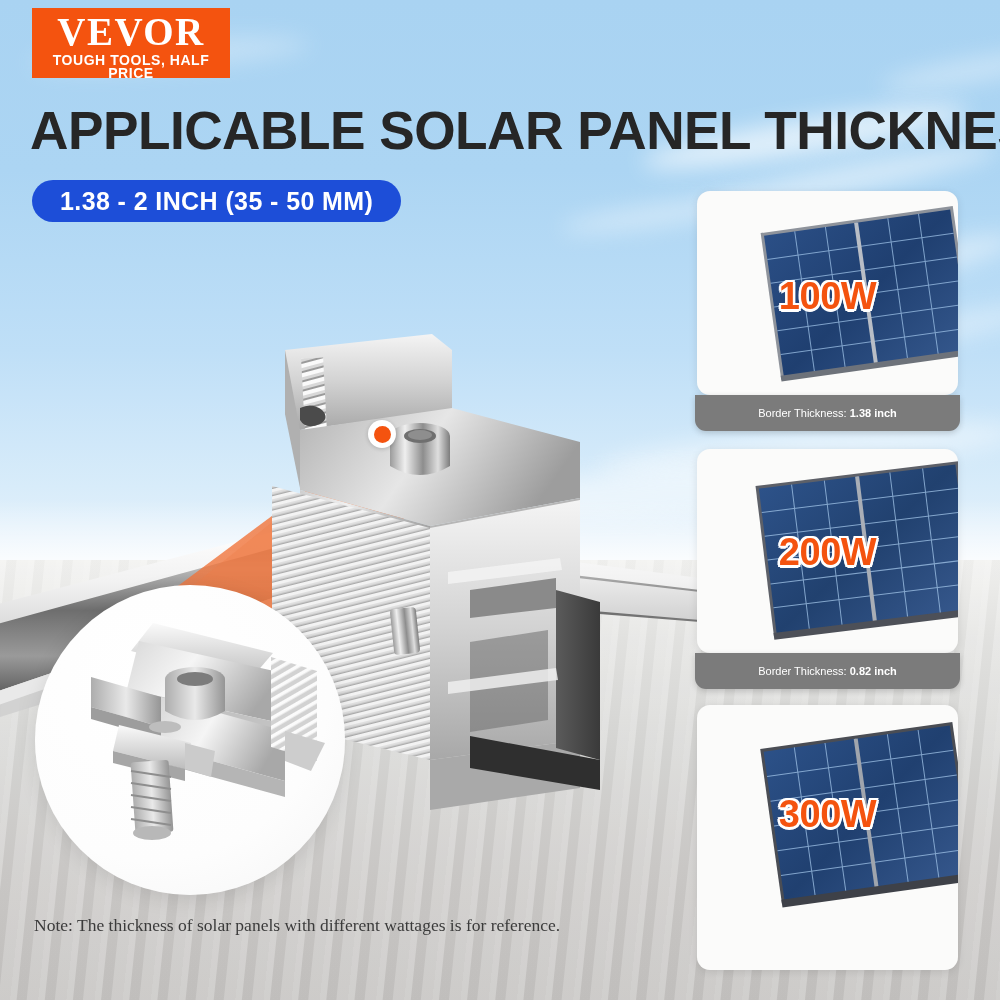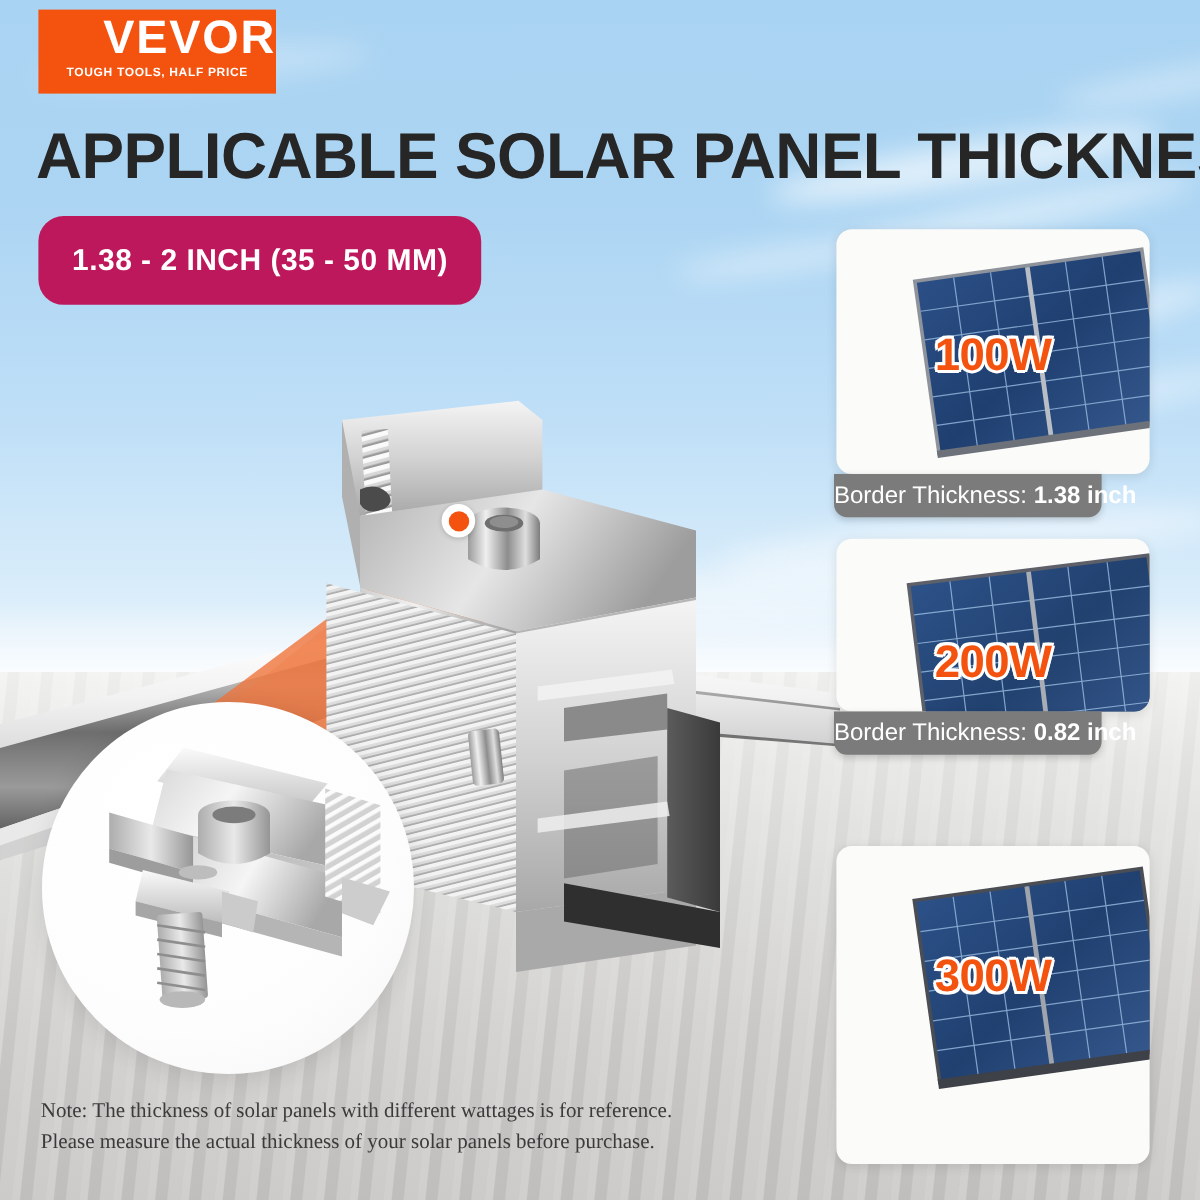--- a/index.html
+++ b/index.html
@@ -26,52 +26,52 @@
   .c3{left:560px;top:205px;width:200px;height:20px;transform:rotate(-8deg);opacity:.5;}
   .c4{left:760px;top:255px;width:260px;height:30px;transform:rotate(-14deg);opacity:.55;}
   .c5{left:820px;top:320px;width:220px;height:24px;transform:rotate(-12deg);opacity:.45;}
   .c6{left:600px;top:430px;width:420px;height:40px;transform:rotate(-5deg);opacity:.5;}
   .c7{left:30px;top:40px;width:280px;height:28px;transform:rotate(-4deg);opacity:.35;}
   .c8{left:880px;top:60px;width:180px;height:22px;transform:rotate(-10deg);opacity:.45;}
   .c9{left:460px;top:470px;width:420px;height:46px;transform:rotate(-3deg);opacity:.55;}
 
   
   .logo{position:absolute;left:32px;top:8px;width:198px;height:70px;background:#f4530f;}
-  .logo-word{position:absolute;left:0;right:0;top:4px;text-align:right;color:#fff;
+  .logo-word{position:absolute;left:0;right:0;top:4px;text-align:center;color:#fff;
       font-weight:800;font-size:39px;letter-spacing:1.5px;line-height:40px;
-      font-family:Liberation Sans, sans-serif;}
+      font-family:Liberation Serif, serif;}
   .logo-tag{position:absolute;left:0;right:0;top:46px;text-align:center;color:#fff;
-      font-weight:700;font-size:10px;letter-spacing:.55px;line-height:13px;}
+      font-weight:700;font-size:14px;letter-spacing:.55px;line-height:13px;}
 
   
   .title{position:absolute;left:30px;top:100px;width:900px;color:#262626;
       font-family:"Liberation Sans Narrow","Liberation Sans",sans-serif;
       font-weight:700;font-size:54px;line-height:60px;letter-spacing:-0.5px;
       transform:scaleX(.985);transform-origin:left center;white-space:nowrap;}
-  .pill{position:absolute;left:32px;top:180px;height:42px;background:#be185d;
+  .pill{position:absolute;left:32px;top:180px;height:42px;background:#1d4ed8;
       border-radius:21px;display:flex;align-items:center;justify-content:center;
-      padding:16px 28px;color:#fff;font-weight:700;font-size:25px;letter-spacing:.4px;}
+      padding:0 28px;color:#fff;font-weight:700;font-size:25px;letter-spacing:.4px;}
 
   
   .note{position:absolute;left:34px;top:912px;width:640px;color:#3b3b3b;
       font-size:17.5px;line-height:26px;font-family:Liberation Serif, serif;}
   .note div{white-space:nowrap;}
 
   
   .photo{position:absolute;left:0;top:290px;width:720px;height:560px;}
   .magnifier{position:absolute;left:35px;top:585px;width:310px;height:310px;border-radius:50%;
       background:radial-gradient(circle at 38% 32%,#ffffff 0%,#fdfdfd 62%,#f4f4f4 100%);
       box-shadow:0 5px 20px rgba(0,0,0,.10);overflow:hidden;}
 
   
   .card{position:absolute;left:697px;width:261px;}
   .card .panelbox{background:#fbfbfa;border-radius:13px;box-shadow:0 2px 9px rgba(0,0,0,.10);
       position:relative;overflow:hidden;padding-left:39px;}
-  .card .footer{position:relative;left:-2px;width:223px;background:#7b7b7b;
-      border-radius:0 0 11px 11px;color:#fff;font-size:20px;line-height:36px;height:36px;
+  .card .footer{position:relative;left:-2px;width:265px;background:#7b7b7b;
+      border-radius:0 0 11px 11px;color:#fff;font-size:11px;line-height:36px;height:36px;
       text-align:center;box-shadow:0 2px 6px rgba(0,0,0,.18);white-space:nowrap;}
   .card .footer b{font-weight:700;}
   .wlabel{position:absolute;left:0;right:0;text-align:center;font-weight:800;
       font-size:38px;color:#f4530f;letter-spacing:-.5px;
       text-shadow:-2px -2px 0 #fff,2px -2px 0 #fff,-2px 2px 0 #fff,2px 2px 0 #fff,
                   0 -2.5px 0 #fff,0 2.5px 0 #fff,-2.5px 0 0 #fff,2.5px 0 0 #fff;}
 </style>
 </head>
 <body>
 
@@ -271,21 +271,20 @@
   <div class="logo">
     <div class="logo-word">VEVOR</div>
     <div class="logo-tag">TOUGH TOOLS, HALF PRICE</div>
   </div>
 
   <div class="title">APPLICABLE SOLAR PANEL THICKNESS</div>
   <div class="pill">1.38 - 2 INCH (35 - 50 MM)</div>
 
   <div class="note">
     <div>Note: The thickness of solar panels with different wattages is for reference.</div>
-    <div>Please measure the actual thickness of your solar panels before purchase.</div>
   </div>
 
   <div class="card" style="top:191px">
     <div class="panelbox" style="height:204px">
       <svg viewBox="0 0 261 204" width="261" height="204">
         <defs>
           <linearGradient id="cellA1" x1="0" y1="0" x2="1" y2="1">
             <stop offset="0%" stop-color="#2b4f86"></stop>
               <stop offset="50%" stop-color="#1f3f70"></stop>
             <stop offset="100%" stop-color="#35588d"></stop>
@@ -312,21 +311,21 @@
       </svg>
       <div class="wlabel" style="top:84px">100W</div>
     </div>
     <div class="footer">
       <span>Border Thickness: </span>
       <b>1.38 inch</b>
     </div>
   </div>
 
   <div class="card" style="top:449px">
-    <div class="panelbox" style="height:144px">
+    <div class="panelbox" style="height:204px">
       <svg viewBox="0 0 261 201" width="261" height="201">
         <defs>
           <linearGradient id="cellA2" x1="0" y1="0" x2="1" y2="1">
             <stop offset="0%" stop-color="#2d5289"></stop>
               <stop offset="50%" stop-color="#21416f"></stop>
             <stop offset="100%" stop-color="#37598e"></stop>
           </linearGradient>
         </defs>
         <g transform="rotate(-7 130 100)">
           <rect x="28" y="24" width="204" height="152" fill="#5d6068"></rect>

